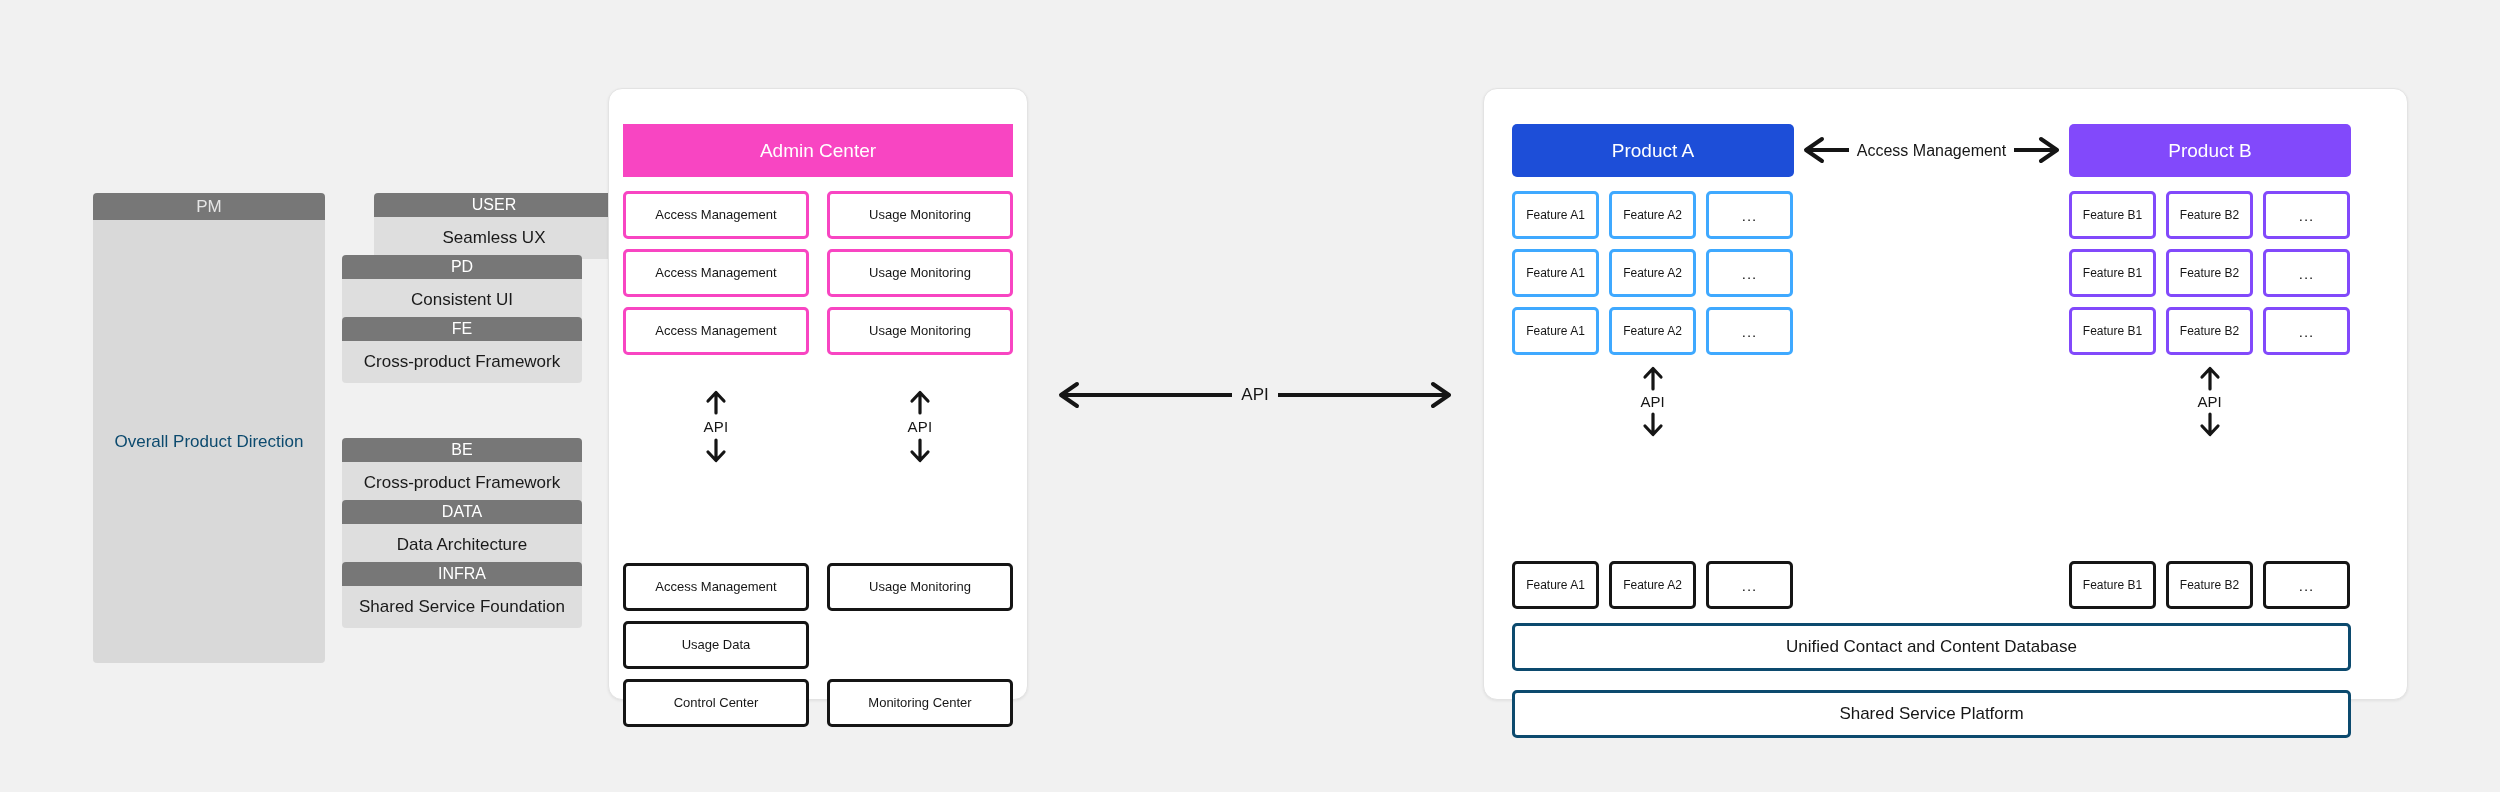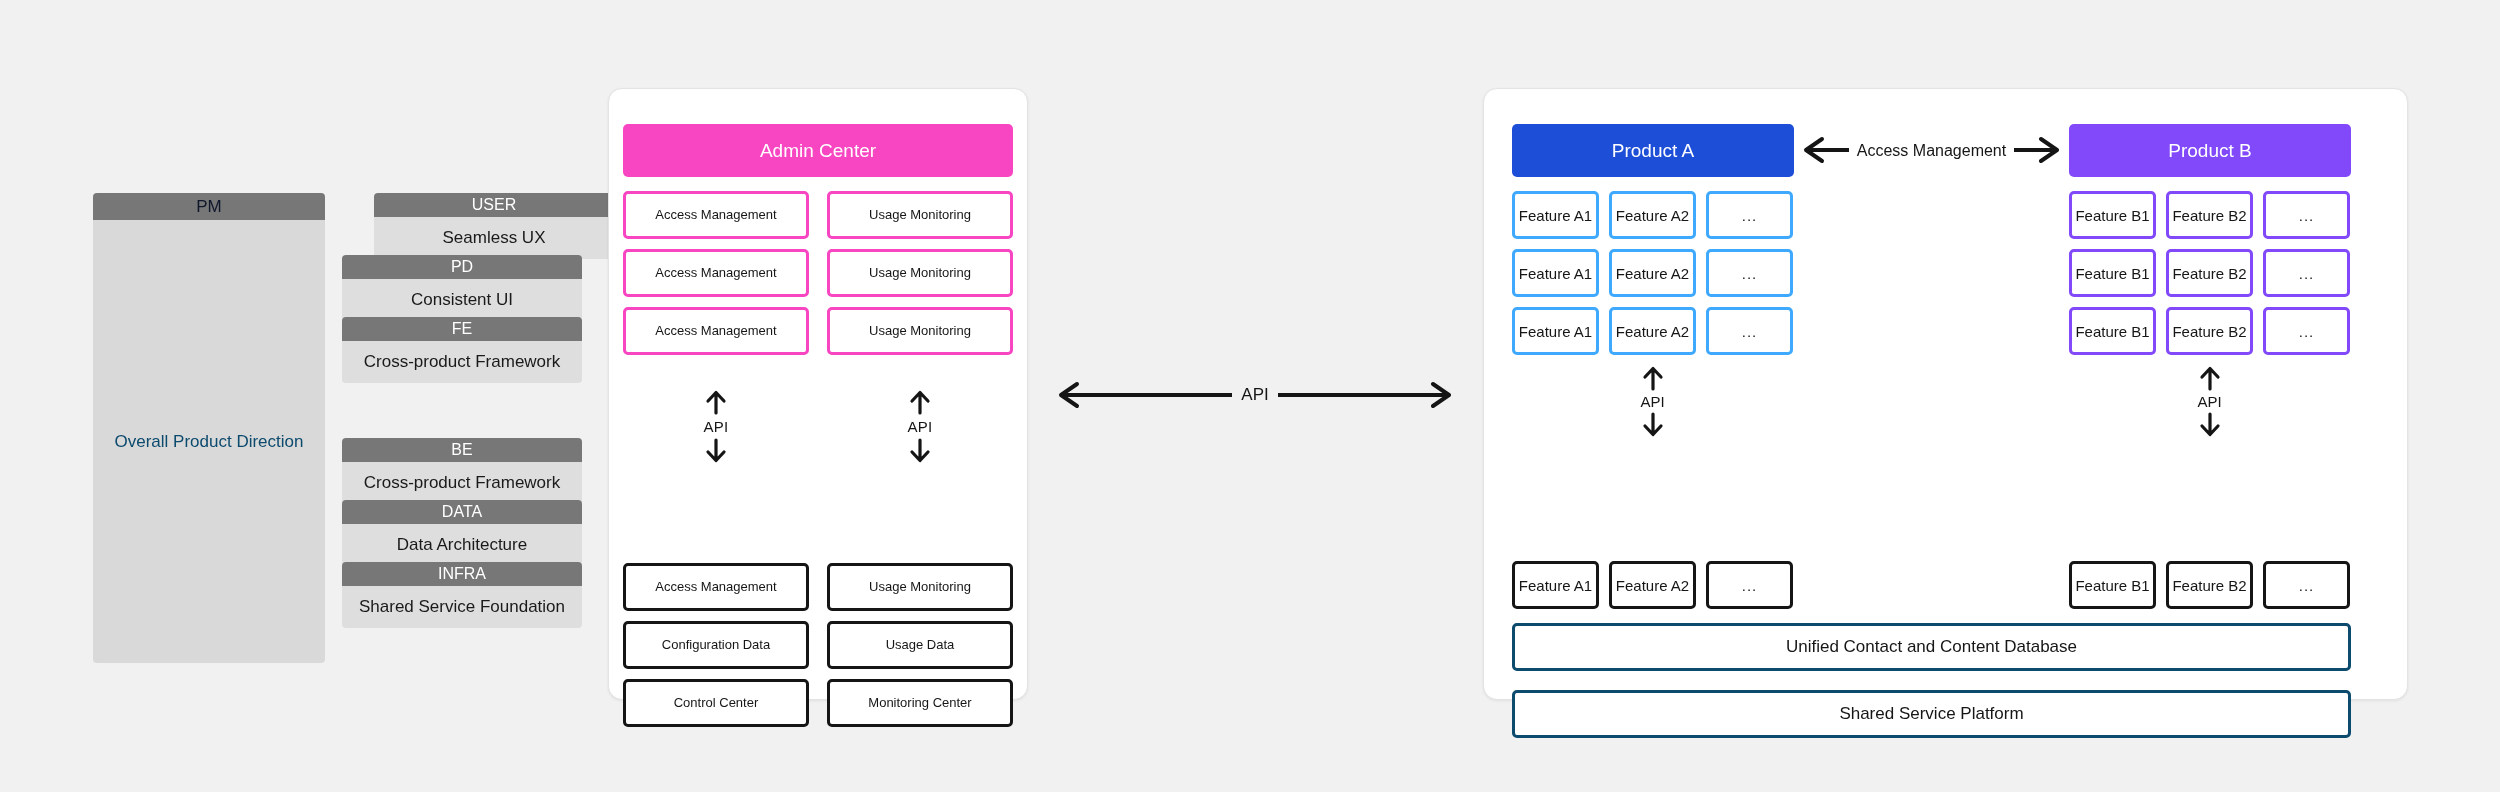--- a/index.html
+++ b/index.html
@@ -22,21 +22,21 @@
   .pm-col {
     position: absolute;
     left: 93px;
     top: 193px;
     width: 232px;
     height: 470px;
   }
   .pm-head {
     height: 27px;
     background: #777777;
-    color: #0f172a;
+    color: #e5e5e5;
     font-size: 17px;
     display: flex;
     align-items: center;
     justify-content: center;
     border-radius: 4px 4px 0 0;
   }
   .pm-body {
     height: 443px;
     background: #d9d9d9;
     border-radius: 0 0 4px 4px;
@@ -88,21 +88,21 @@
   }
   .panel-admin { left: 608px; top: 88px; width: 420px; height: 612px; }
   .panel-products { left: 1483px; top: 88px; width: 925px; height: 612px; }
 
   
   .admin-header {
     position: absolute;
     left: 14px; top: 35px;
     width: 390px; height: 53px;
     background: #f845c2;
-    border-radius: 5px;
+    border-radius: 0;
     color: #ffffff;
     font-size: 19px;
     display: flex; align-items: center; justify-content: center;
   }
   .admin-grid {
     position: absolute;
     left: 14px; top: 102px;
     width: 390px;
   }
   .admin-row { display: flex; gap: 18px; margin-bottom: 10px; }
@@ -167,21 +167,21 @@
     background: #ffffff; z-index: 2;
   }
 
   .feat-grid { position: absolute; }
   .feat-grid-a { left: 28px; top: 102px; }
   .feat-grid-b { left: 585px; top: 102px; }
   .feat-row { display: flex; gap: 10px; margin-bottom: 10px; }
   .feat {
     width: 87px; height: 48px;
     display: flex; align-items: center; justify-content: center;
-    font-size: 15px; color: #161616; background: #ffffff;
+    font-size: 12px; color: #161616; background: #ffffff;
     border-radius: 5px;
   }
   .feat.blue   { border: 3px solid #3fa9ff; }
   .feat.purple { border: 3px solid #8249fb; }
   .feat.black  { border: 3px solid #151515; }
   .feat.dots   { font-size: 15px; letter-spacing: 1px; }
 
   .prod-api {
     position: absolute;
     width: 87px;
@@ -294,21 +294,20 @@
       </span>
     </div>
 
     <div class="admin-lower" id="admin-lower">
         <div>
           <div class="admin-row">
             <div class="cell black">Access Management</div>
             <div class="cell black">Usage Monitoring</div>
           </div>
           <div class="admin-row">
-            <div class="cell black">Configuration Data</div>
             <div class="cell black">Usage Data</div>
           </div>
           <div class="admin-row">
             <div class="cell black">Control Center</div>
             <div class="cell black">Monitoring Center</div>
           </div>
         </div>
       </div>
   </div>
 

